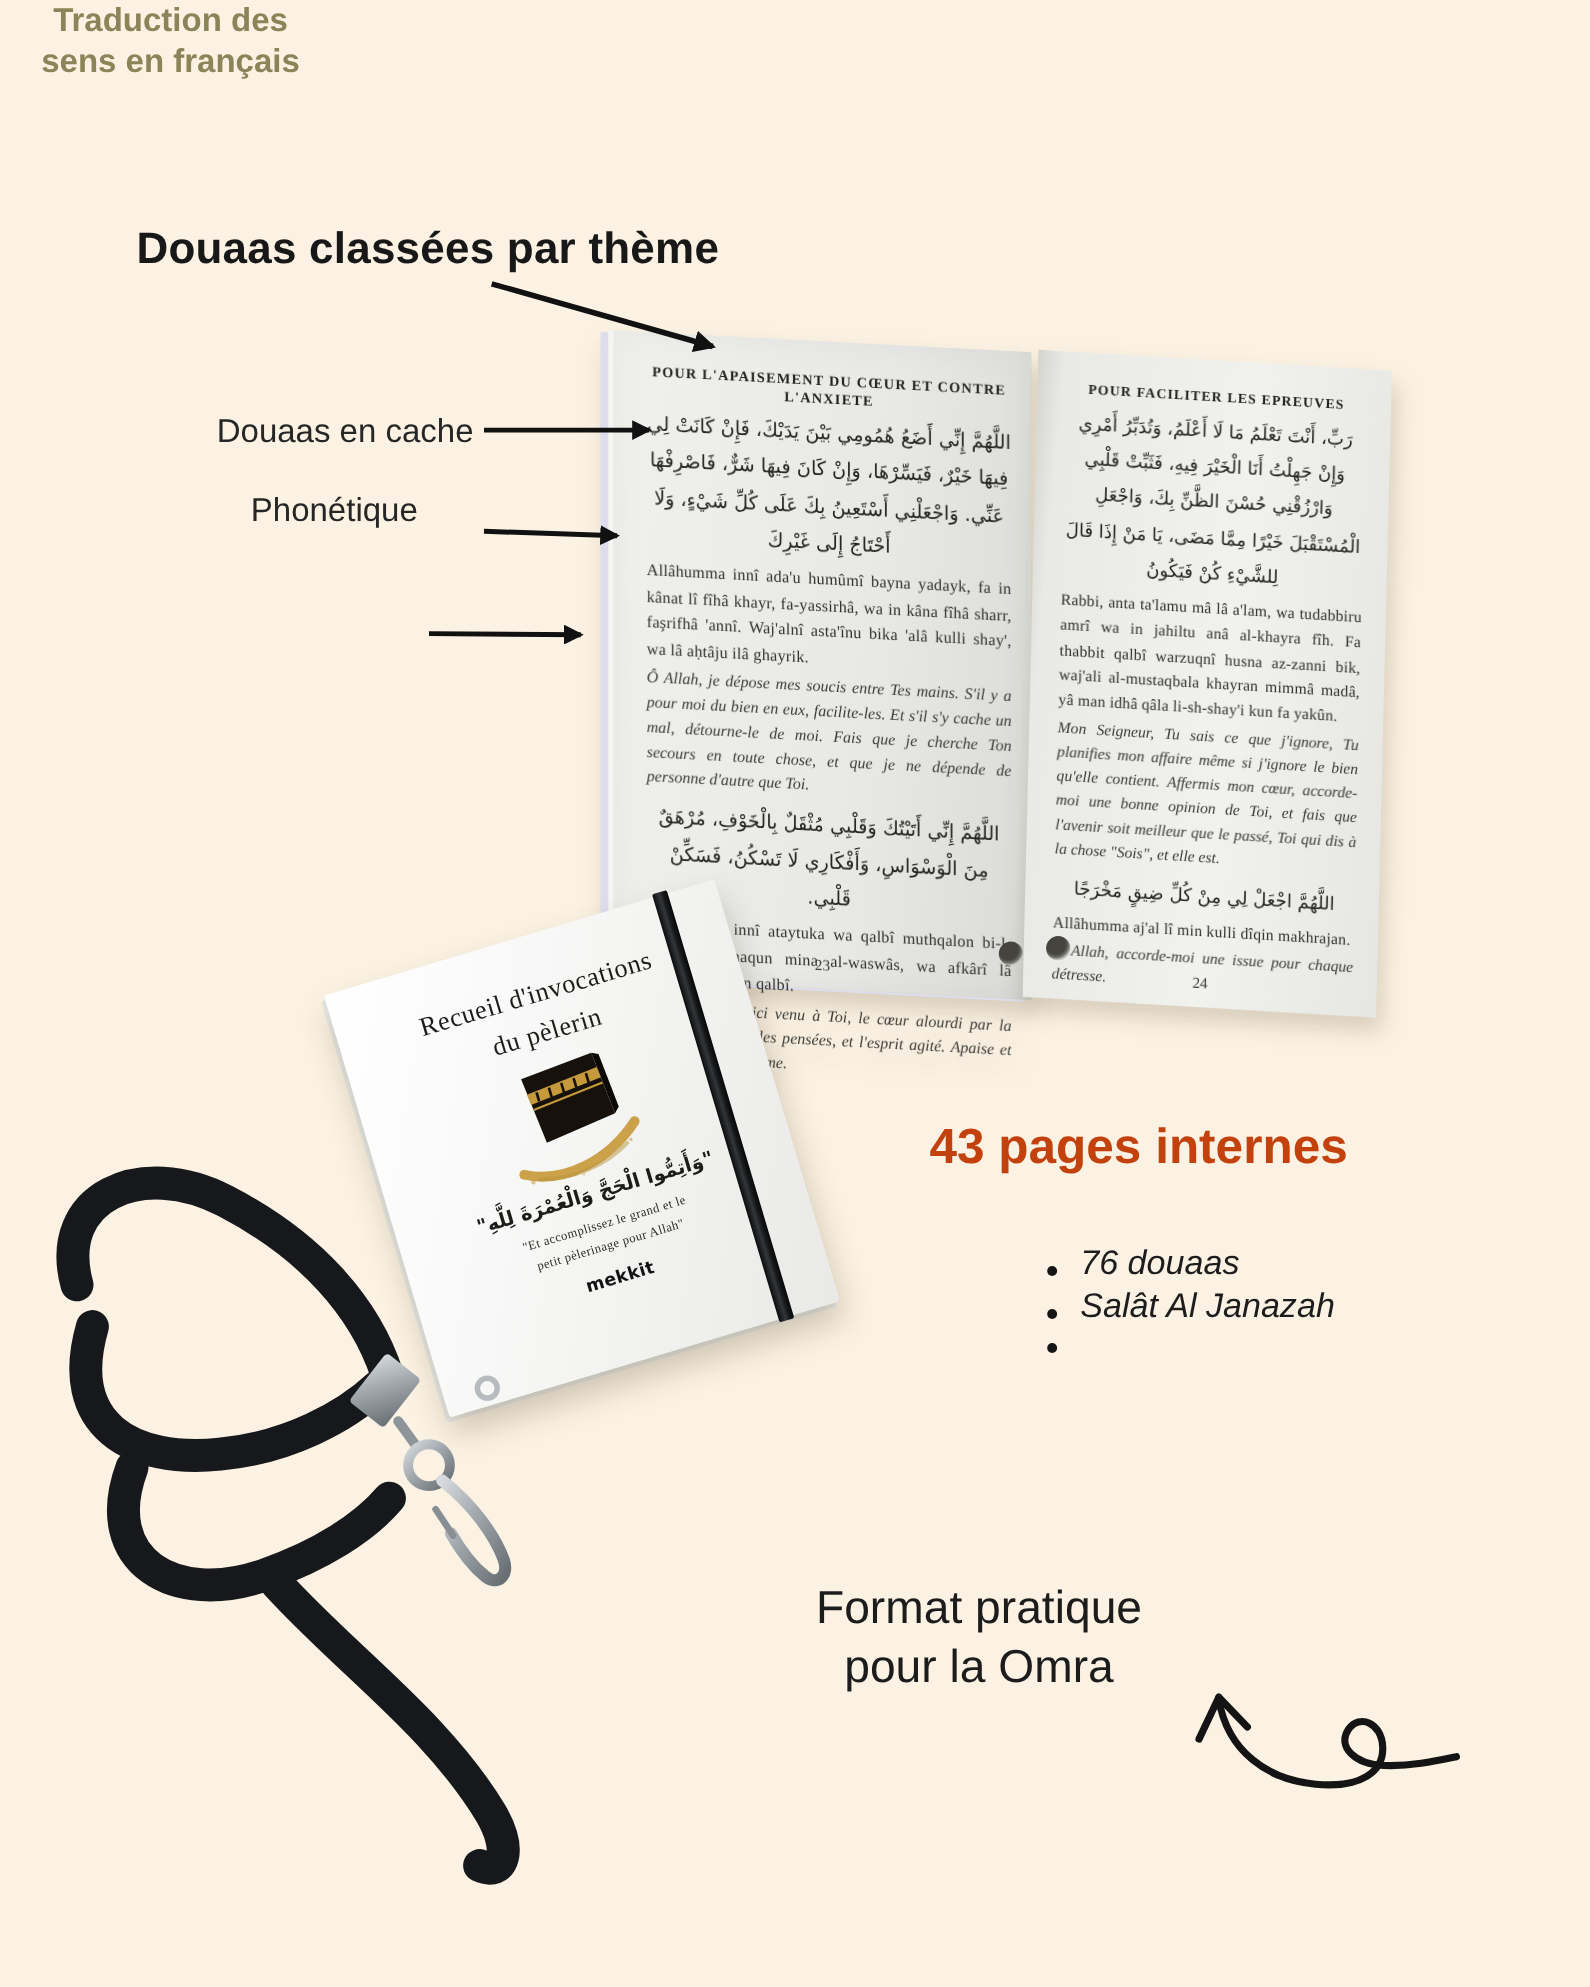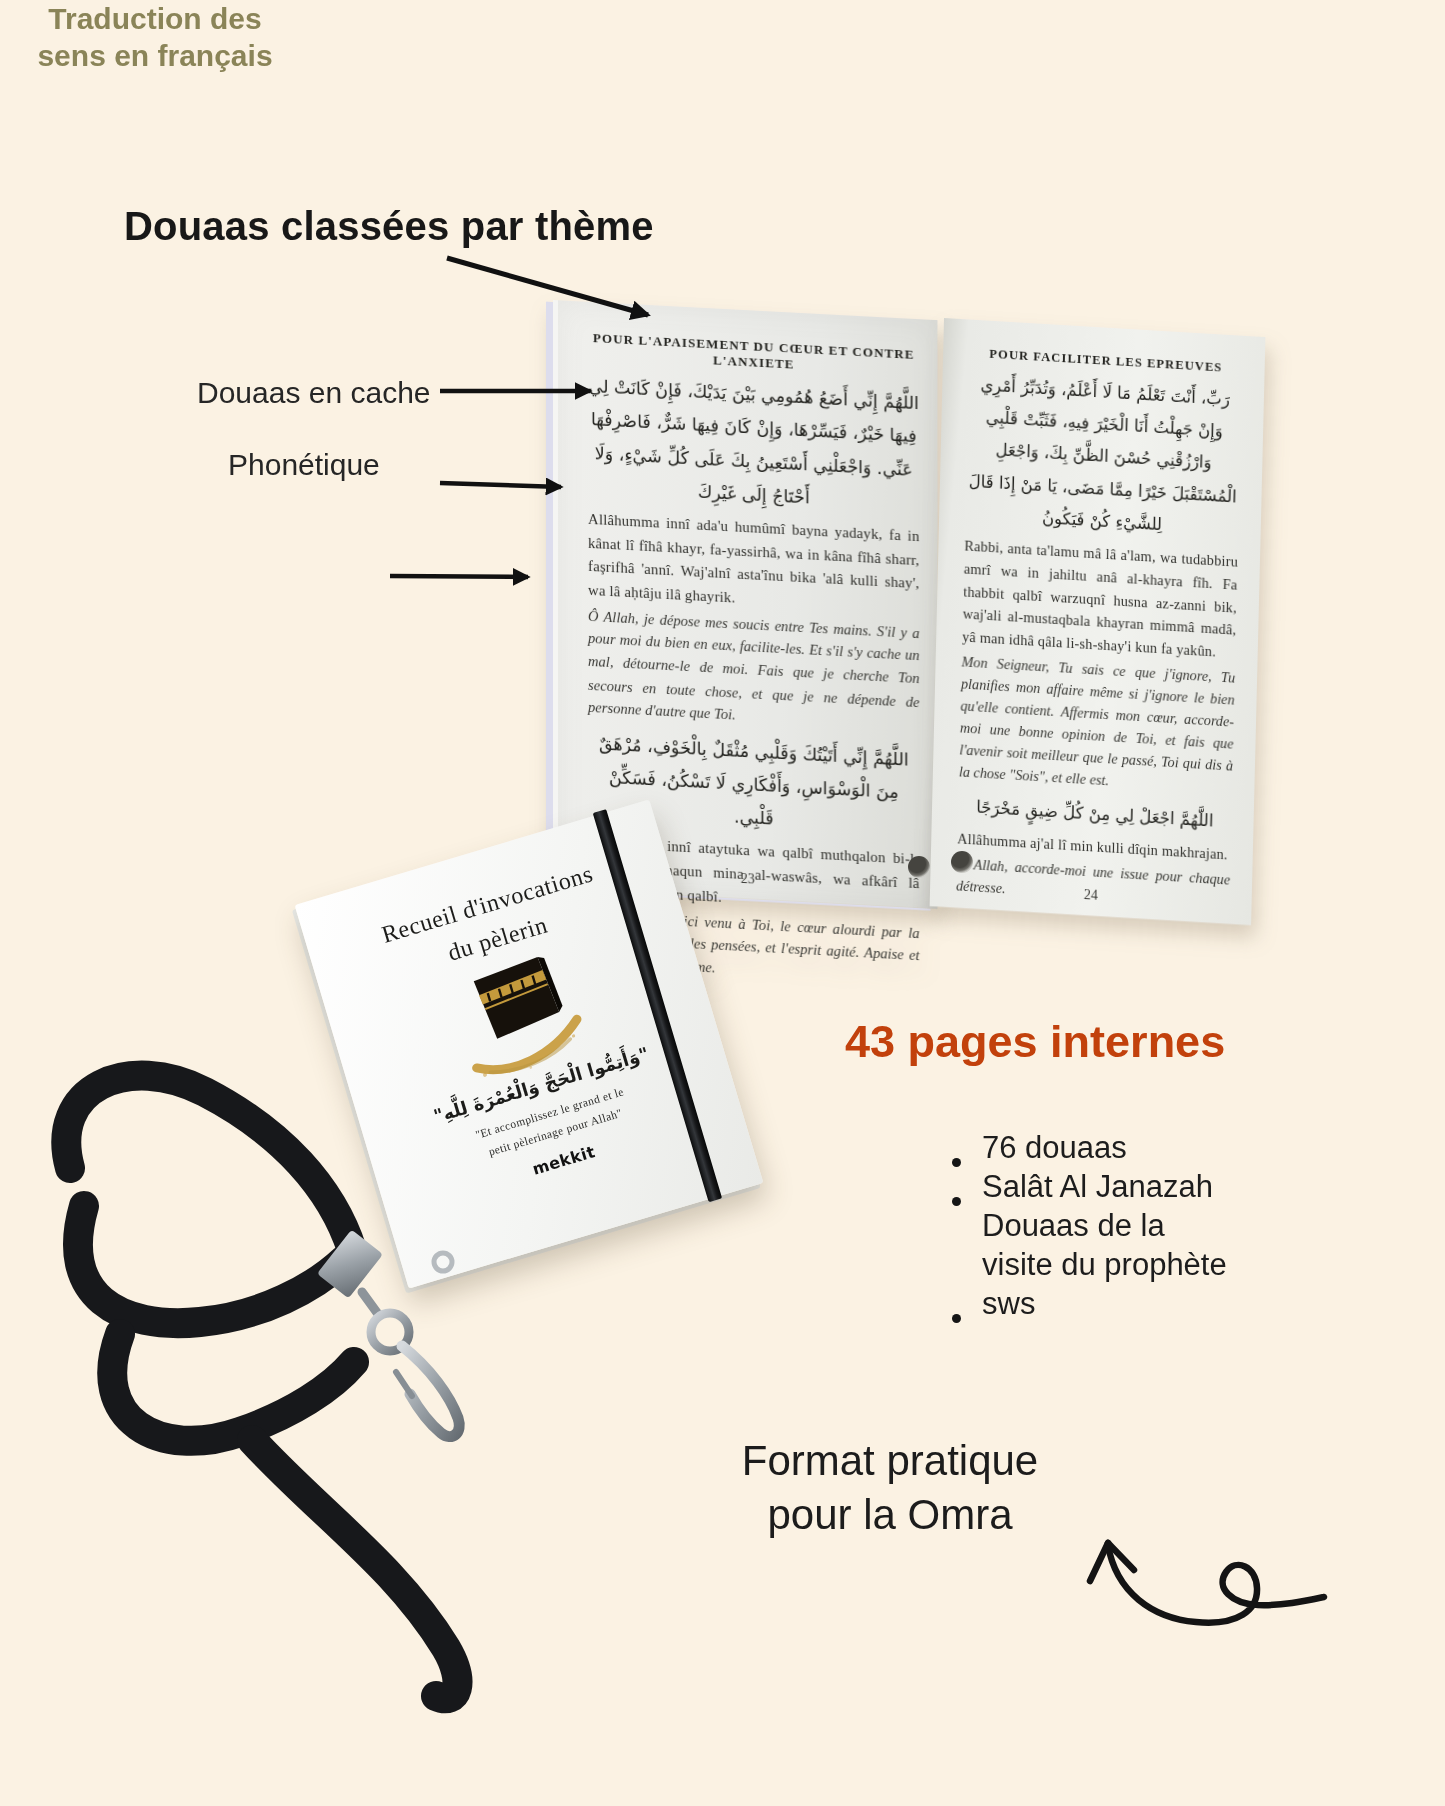--- a/index.html
+++ b/index.html
@@ -17,21 +17,21 @@
   .l-phon{left:228px;top:448px;}
   .l-trad{
     left:118px;top:542px;width:310px;text-align:center;
     font-weight:700;color:#8a8458;line-height:37px;font-size:30px;
   }
   .pages-heading{
     position:absolute;left:845px;top:1016px;margin:0;
     font-size:45px;font-weight:700;color:#c2410c;
   }
   .bullets{position:absolute;left:952px;top:1128px;width:288px;margin:0;padding:0;list-style:none;}
-  .bullets li{display:flex;align-items:flex-end;font-size:31px;line-height:39px;color:#1d1d1d;}
+  .bullets li{display:flex;align-items:center;font-size:31px;line-height:39px;color:#1d1d1d;font-style:italic;}
   .bullets .dot{flex:0 0 auto;width:9px;height:9px;border-radius:50%;background:#151515;margin:15px 21px 0 0;}
   .format-caption{
     position:absolute;left:700px;top:1434px;width:380px;text-align:center;
     font-size:42px;line-height:54px;color:#1c1c1c;
   }
   
   .page{
     position:absolute;box-sizing:border-box;
     font-family:"Liberation Serif","DejaVu Serif",serif;color:#30302c;
     filter:drop-shadow(5px 12px 10px rgba(110,95,70,.25));
@@ -204,21 +204,20 @@
     <li>
         <span class="dot"></span>
         <span>76 douaas</span>
       </li>
     <li>
         <span class="dot"></span>
         <span>Salât Al Janazah</span>
       </li>
     <li>
         <span class="dot"></span>
-        <span>Douaas de la visite du prophète sws</span>
       </li>
   </ul>
   <div class="format-caption">
     <div>Format pratique</div>
     <div>pour la Omra</div>
   </div>
 
   <svg class="overlay z2" width="1445" height="1806" viewBox="0 0 1445 1806">
     <g stroke="#141414" stroke-width="6.5" fill="none" stroke-linecap="round">
       <path d="M1108 1545 C 1116 1592 1152 1618 1196 1622 C 1238 1626 1258 1610 1257 1588 C 1256 1566 1236 1558 1226 1572 C 1215 1588 1232 1604 1258 1605 C 1282 1606 1305 1601 1324 1597"></path>

